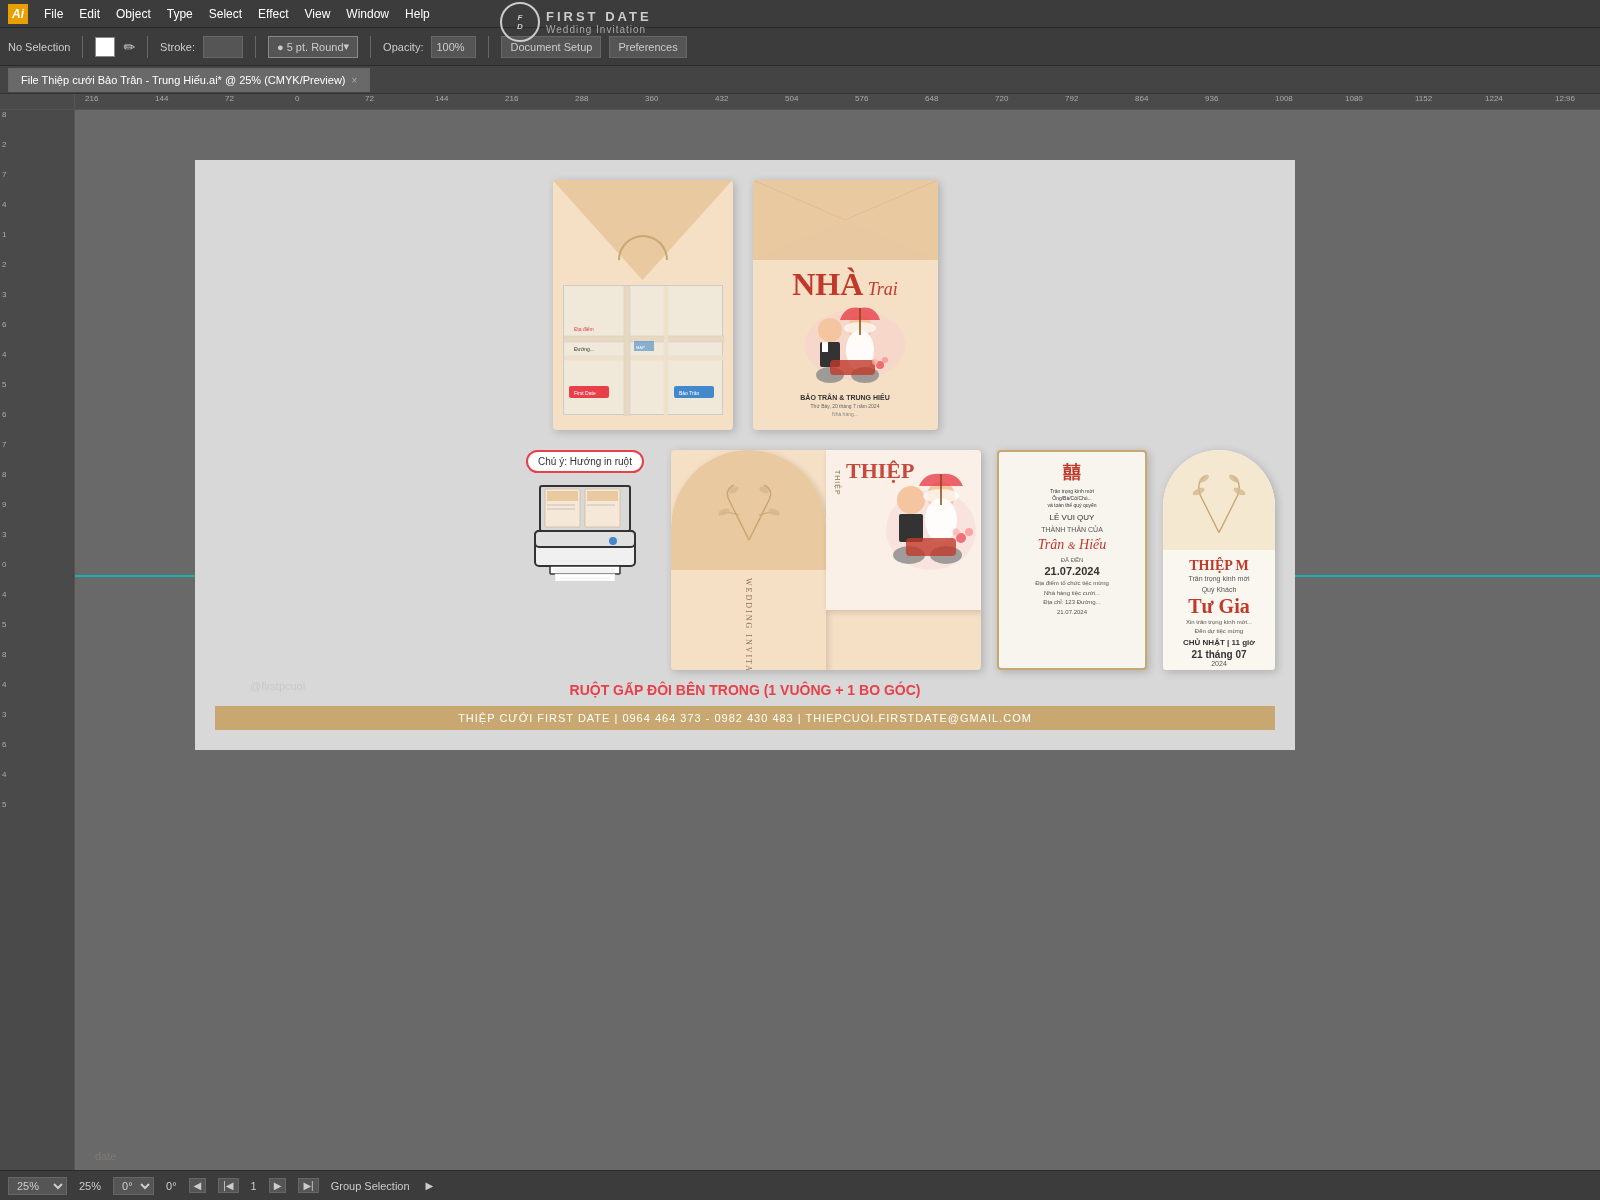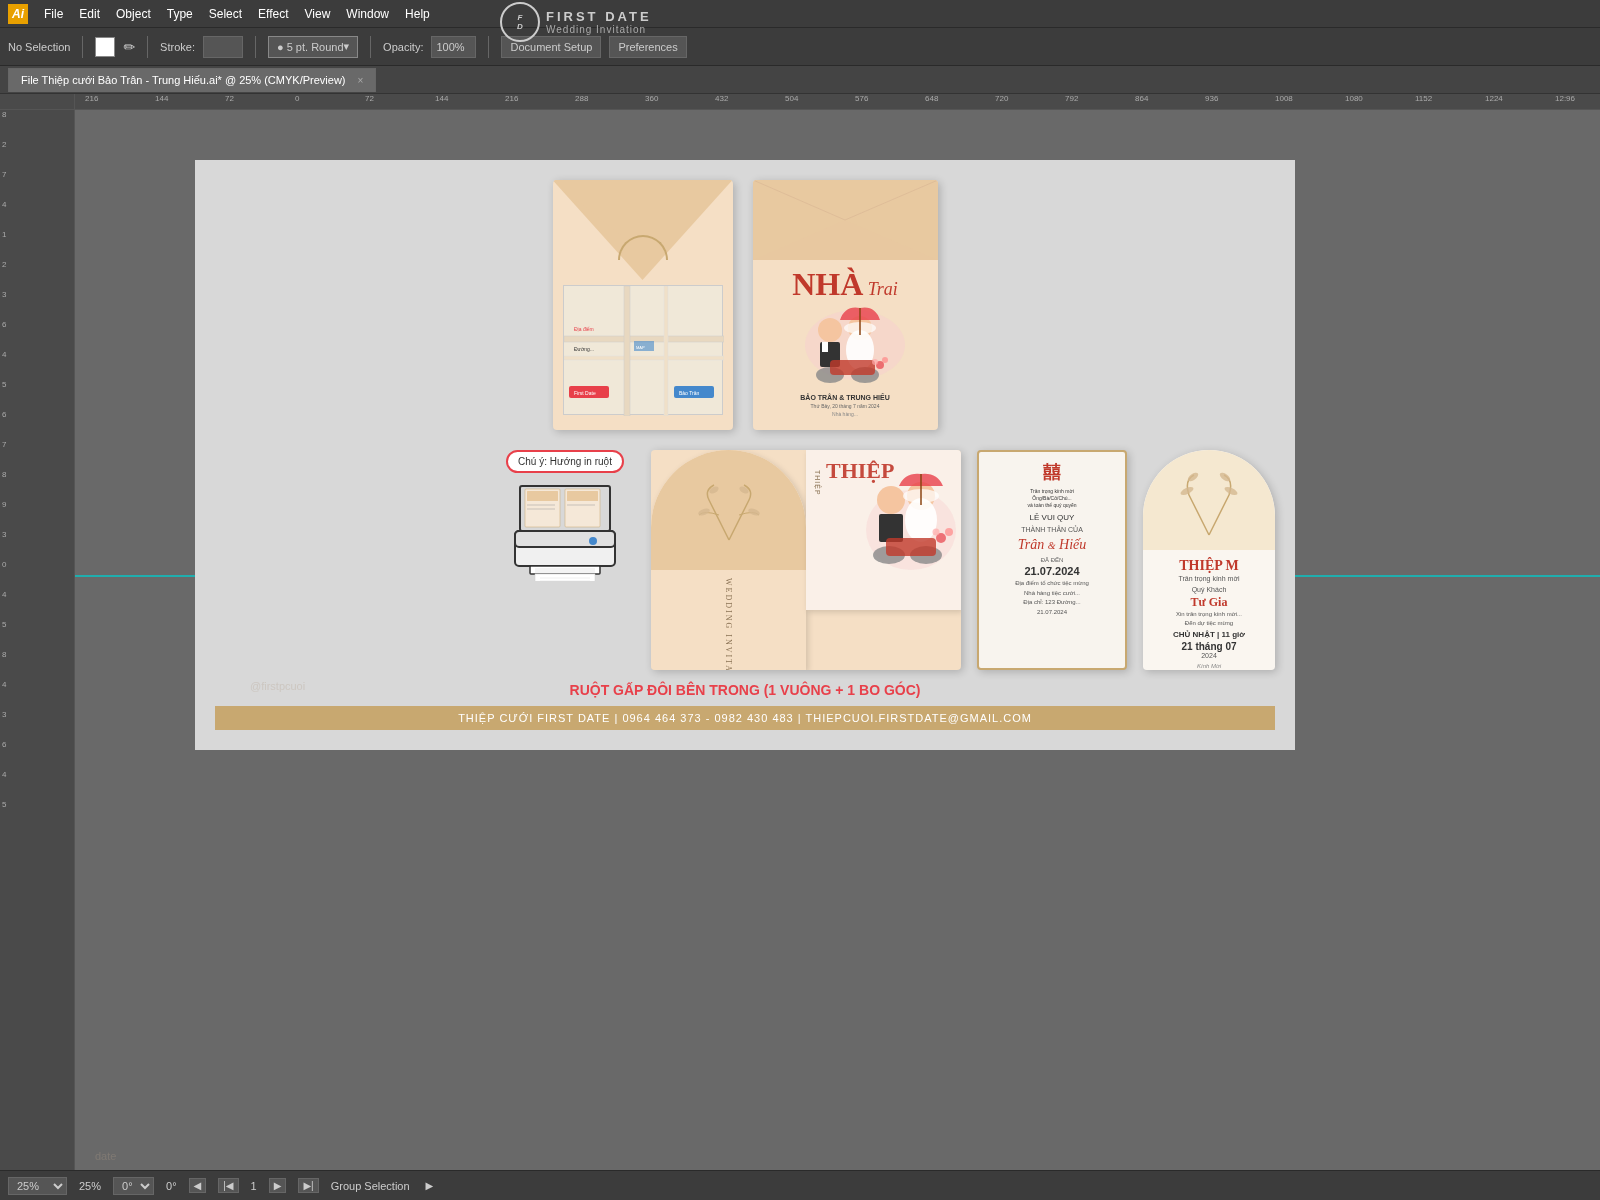--- a/index.html
+++ b/index.html
@@ -116,21 +116,21 @@
       border-bottom: 1px solid #333;
     }
     .tab {
       background: #5a5a5a;
       border: 1px solid #666;
       border-bottom: none;
       color: #ddd;
       font-size: 11px;
       padding: 4px 12px;
       height: 24px;
-      display: flex; align-items: center; gap: 12px;
+      display: flex; align-items: center; gap: 6px;
       cursor: pointer;
     }
     .tab.active {
       background: #696969;
       color: #fff;
     }
     .tab-close { color: #aaa; font-size: 10px; cursor: pointer; }
 
     
     .ruler-h {
@@ -383,42 +383,42 @@
       font-size: 14px;
       color: #c0392b;
       font-family: serif;
       font-style: italic;
       text-align: center;
       margin: 4px 0;
     }
 
     
     .arched-card {
-      width: 132px;
+      width: 112px;
       height: 220px;
       background: #faf6f0;
       position: relative;
       box-shadow: 2px 2px 8px rgba(0,0,0,0.2);
       overflow: hidden;
       border-radius: 70px 70px 4px 4px;
     }
     .arched-card-top {
       background: #f5e8d0;
       height: 100px;
       border-radius: 70px 70px 0 0;
       display: flex;
       align-items: center;
       justify-content: center;
     }
     .arched-card-content {
       padding: 8px;
       text-align: center;
     }
     .tu-gia-text {
-      font-size: 12px;
+      font-size: 20px;
       color: #c0392b;
       font-weight: bold;
       font-family: serif;
     }
 
     
     .bottom-label {
       text-align: center;
       font-size: 14px;
       font-weight: bold;

